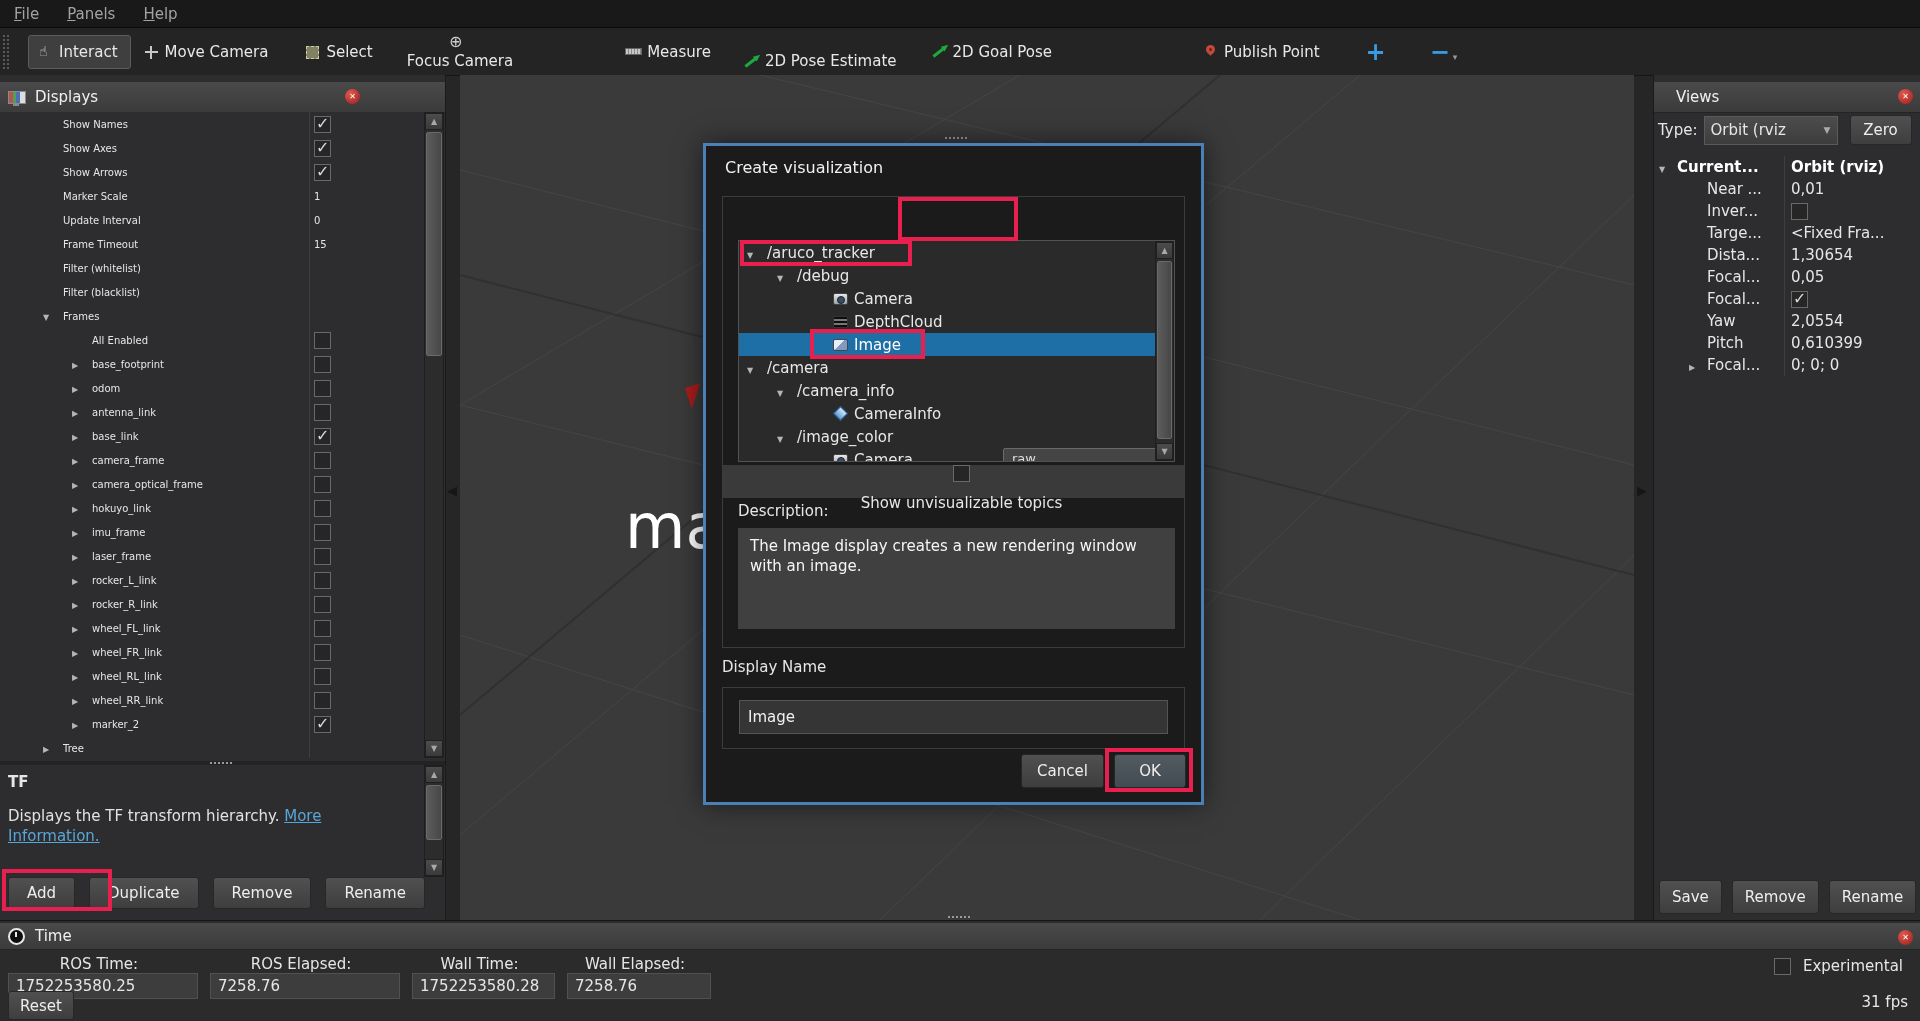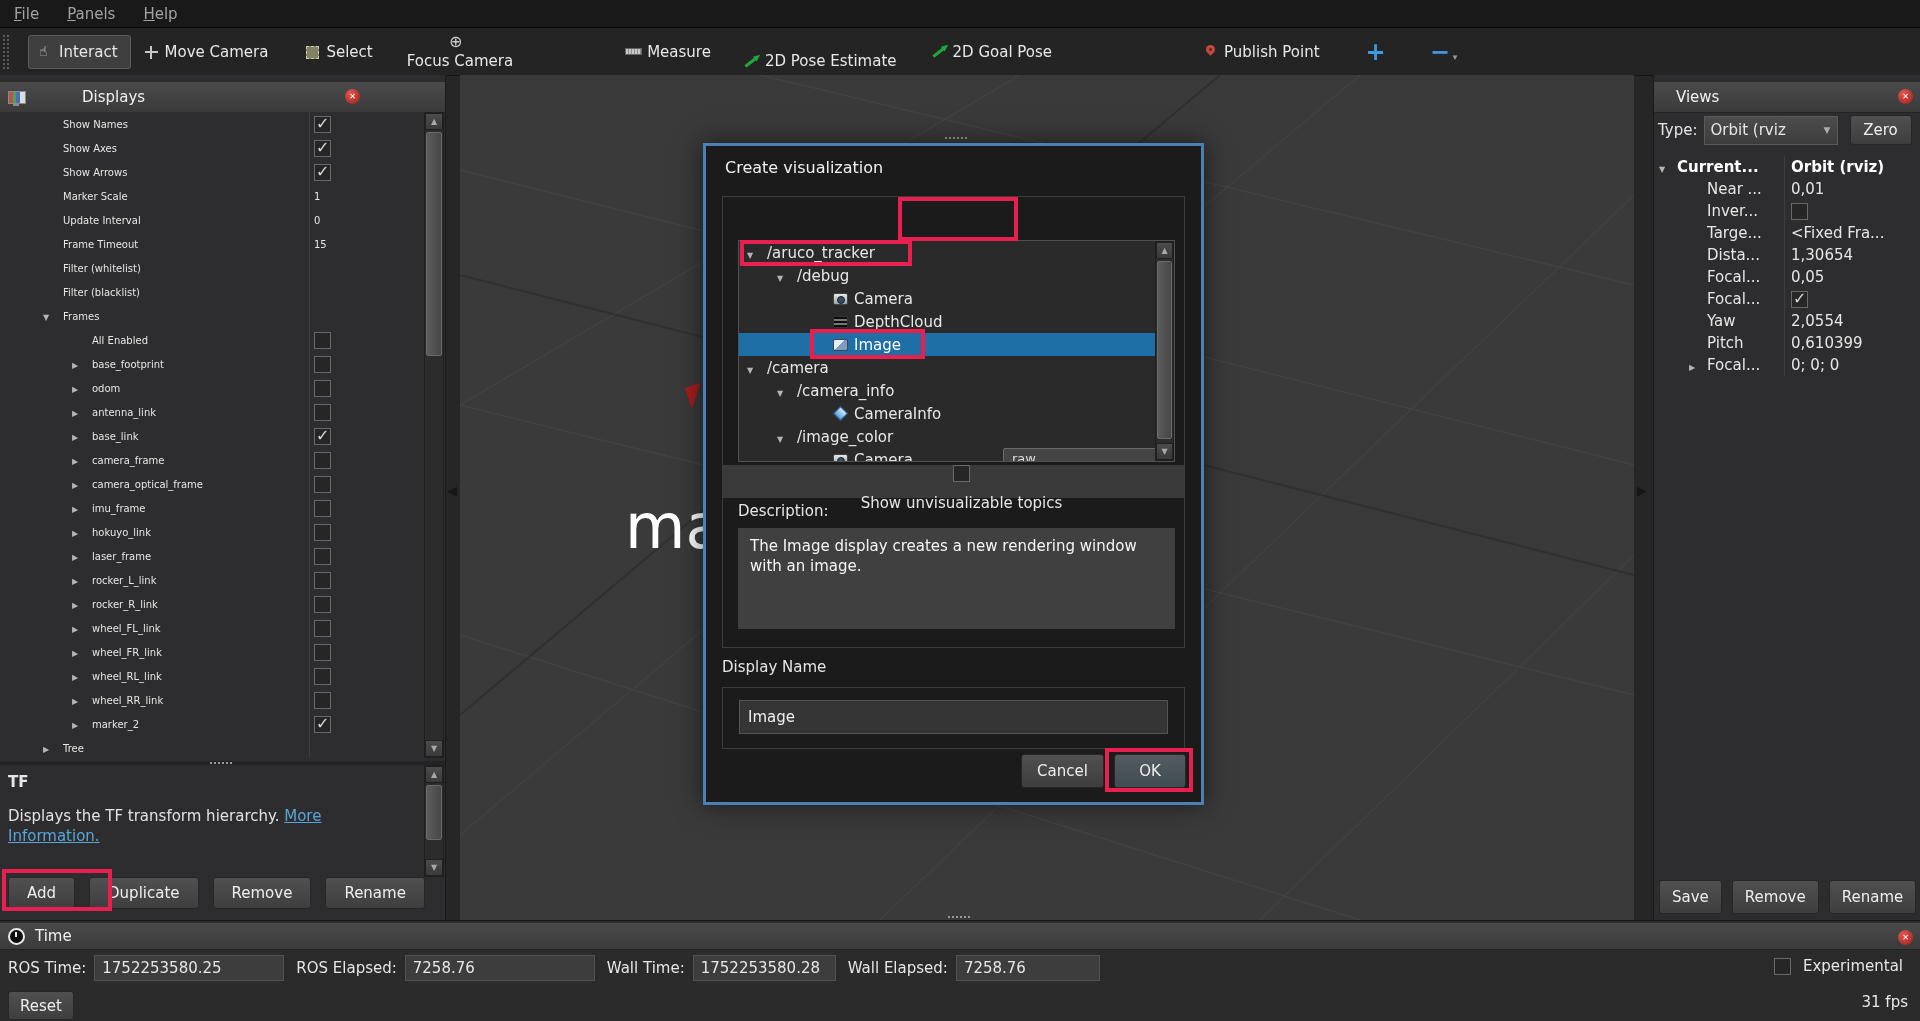--- a/index.html
+++ b/index.html
@@ -63,21 +63,21 @@
   .sb{position:absolute;background:#2c2c2c;border:1px solid #1f1f1f;box-sizing:border-box;}
   .sb .up,.sb .dn{position:absolute;left:0;right:0;height:17px;background:linear-gradient(#4c4c4c,#3a3a3a);
        border:1px solid #202020;color:#a8a8a8;font-size:8px;text-align:center;line-height:15px;box-sizing:border-box;}
   .sb .up{top:0;}.sb .dn{bottom:0;}
   .sb .thumb{position:absolute;left:1px;right:1px;background:linear-gradient(90deg,#5c5c5c,#474747);
        border:1px solid #6a6a6a;border-radius:2px;box-sizing:border-box;}
   .dots{position:absolute;height:2px;width:24px;background:repeating-linear-gradient(90deg,#999 0 2px,transparent 2px 4px);}
 
   
   .left-panel{position:absolute;left:0;top:75px;width:445px;height:845px;background:#2d2d2f;border-right:1px solid #1a1a1a;}
-  .left-panel .phead{margin-top:7px;padding-left:8px;gap:47px;}
+  .left-panel .phead{margin-top:7px;padding-left:8px;}
   .mon{width:16px;height:11px;border:1px solid #8a8a8a;position:relative;margin-right:9px;
        background:linear-gradient(90deg,#b8534e 0 22%,#4ea05a 22% 44%,#4a6fb5 44% 66%,#ddd 66%);}
   .mon::after{content:"";position:absolute;left:4px;bottom:-3px;width:6px;height:2px;background:#8a8a8a;}
   .dtree{position:absolute;left:0;top:37px;width:424px;height:646px;overflow:hidden;background:#2d2d2f;}
   .drow{display:flex;align-items:center;height:24px;font-size:10px;}
   .drow .ncol{width:310px;flex:0 0 310px;display:flex;align-items:center;box-sizing:border-box;
               border-right:1px solid #3e3e40;height:24px;overflow:hidden;white-space:nowrap;}
   .drow[data-ind="0"] .ncol{padding-left:43px;}
   .drow[data-ind="1"] .ncol{padding-left:72px;}
   .drow .vcol{display:flex;align-items:center;padding-left:4px;}
@@ -154,21 +154,21 @@
   .vrow[data-bold]{font-weight:bold;color:#fff;}
   .rbtns{position:absolute;left:5px;top:805px;display:flex;gap:10px;}
   .rbtns .btn{height:32px;padding:0 12px;}
 
   
   .time-panel{position:absolute;left:0;top:920px;width:1920px;height:101px;background:#2b2b2b;border-top:1px solid #151515;}
   .time-panel .phead{margin-top:2px;height:26px;padding-left:8px;}
   .clock{width:13px;height:13px;border-radius:50%;background:#0e0e0e;border:2px solid #e8e8e8;position:relative;margin-right:10px;box-sizing:content-box;}
   .clock::after{content:"";position:absolute;left:5px;top:2px;width:2px;height:5px;background:#e8e8e8;}
   .time-fields{position:absolute;left:8px;top:34px;display:flex;align-items:center;}
-  .tfield{display:flex;align-items:center;margin-right:12px;}
+  .tfield{display:flex;align-items:center;margin-right:12px;flex-direction:column;}
   .tflabel{font-size:15px;margin-right:8px;white-space:nowrap;}
   .tfvalbox{height:26px;background:#3d3d3d;border:1px solid #515151;box-sizing:border-box;display:flex;
             align-items:center;padding-left:7px;font-size:15px;}
   .tfield:nth-of-type(1) .tfvalbox{width:190px;}
   .tfield:nth-of-type(2) .tfvalbox{width:190px;}
   .tfield:nth-of-type(3) .tfvalbox{width:143px;}
   .tfield:nth-of-type(4) .tfvalbox{width:144px;}
   .experimental{position:absolute;right:17px;top:36px;display:flex;align-items:center;gap:12px;font-size:15px;}
   .experimental .cb{display:inline-block;}
   .reset-btn{position:absolute;left:8px;top:70px;width:64px;height:27px;}
@@ -449,32 +449,32 @@
           </span>
           <span class="vcol">
             <span class="cb" data-box="unchecked"></span>
             <span></span>
           </span>
         </div>
 
         <div class="drow" data-ind="1">
           <span class="ncol">
             <span class="arr" data-arrow="right"></span>
+            <span>hokuyo_link</span>
+          </span>
+          <span class="vcol">
+            <span class="cb" data-box="unchecked"></span>
+            <span></span>
+          </span>
+        </div>
+
+        <div class="drow" data-ind="1">
+          <span class="ncol">
+            <span class="arr" data-arrow="right"></span>
             <span>imu_frame</span>
-          </span>
-          <span class="vcol">
-            <span class="cb" data-box="unchecked"></span>
-            <span></span>
-          </span>
-        </div>
-
-        <div class="drow" data-ind="1">
-          <span class="ncol">
-            <span class="arr" data-arrow="right"></span>
-            <span>hokuyo_link</span>
           </span>
           <span class="vcol">
             <span class="cb" data-box="unchecked"></span>
             <span></span>
           </span>
         </div>
 
         <div class="drow" data-ind="1">
           <span class="ncol">
             <span class="arr" data-arrow="right"></span>

